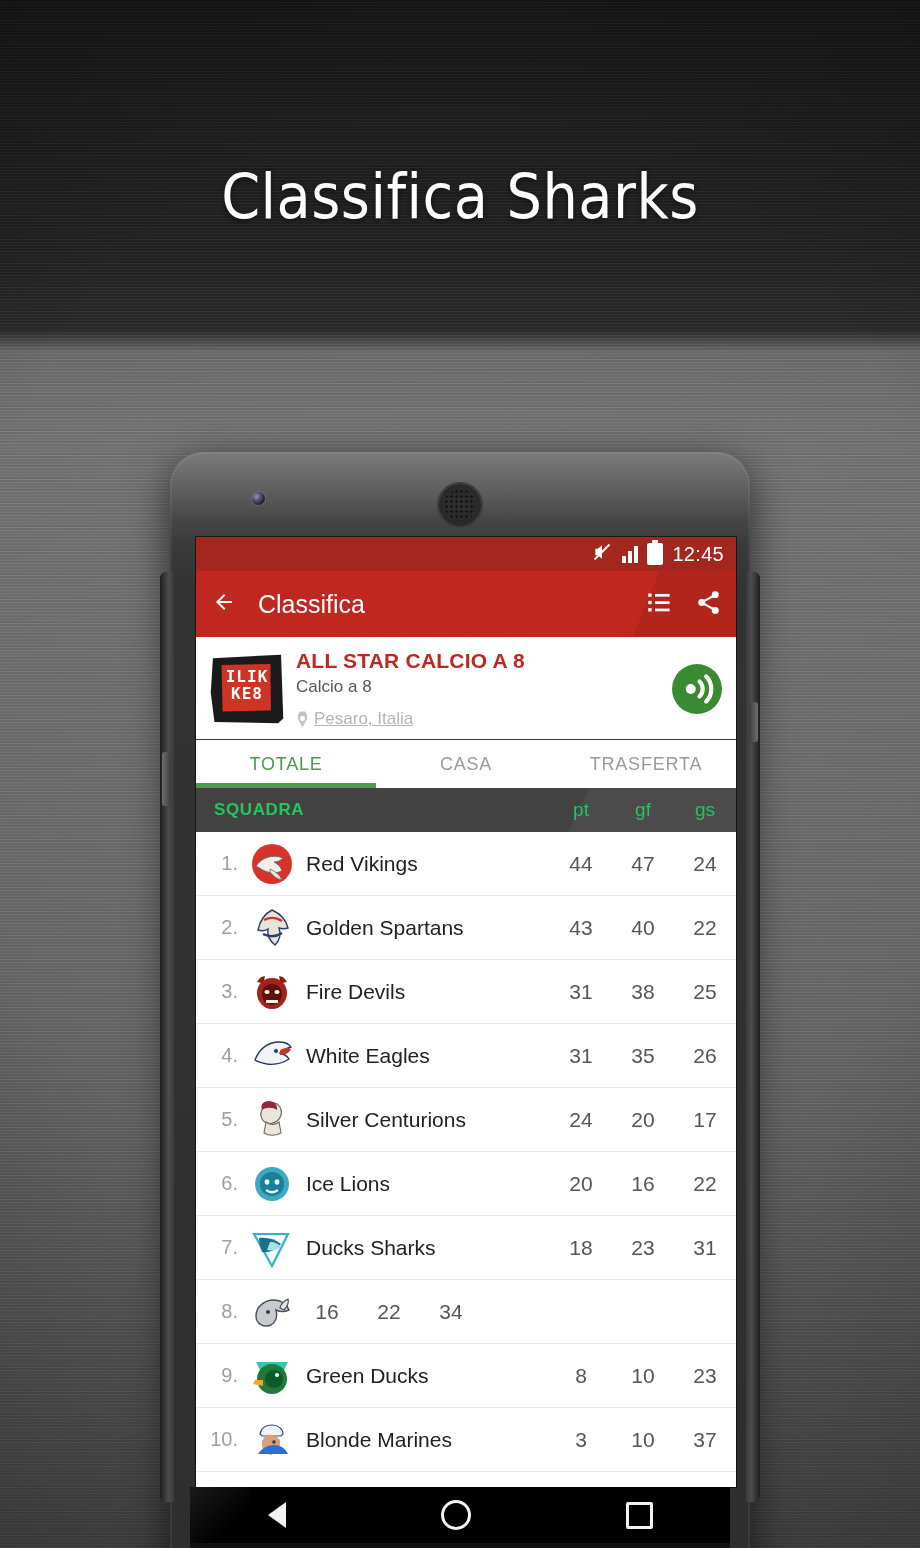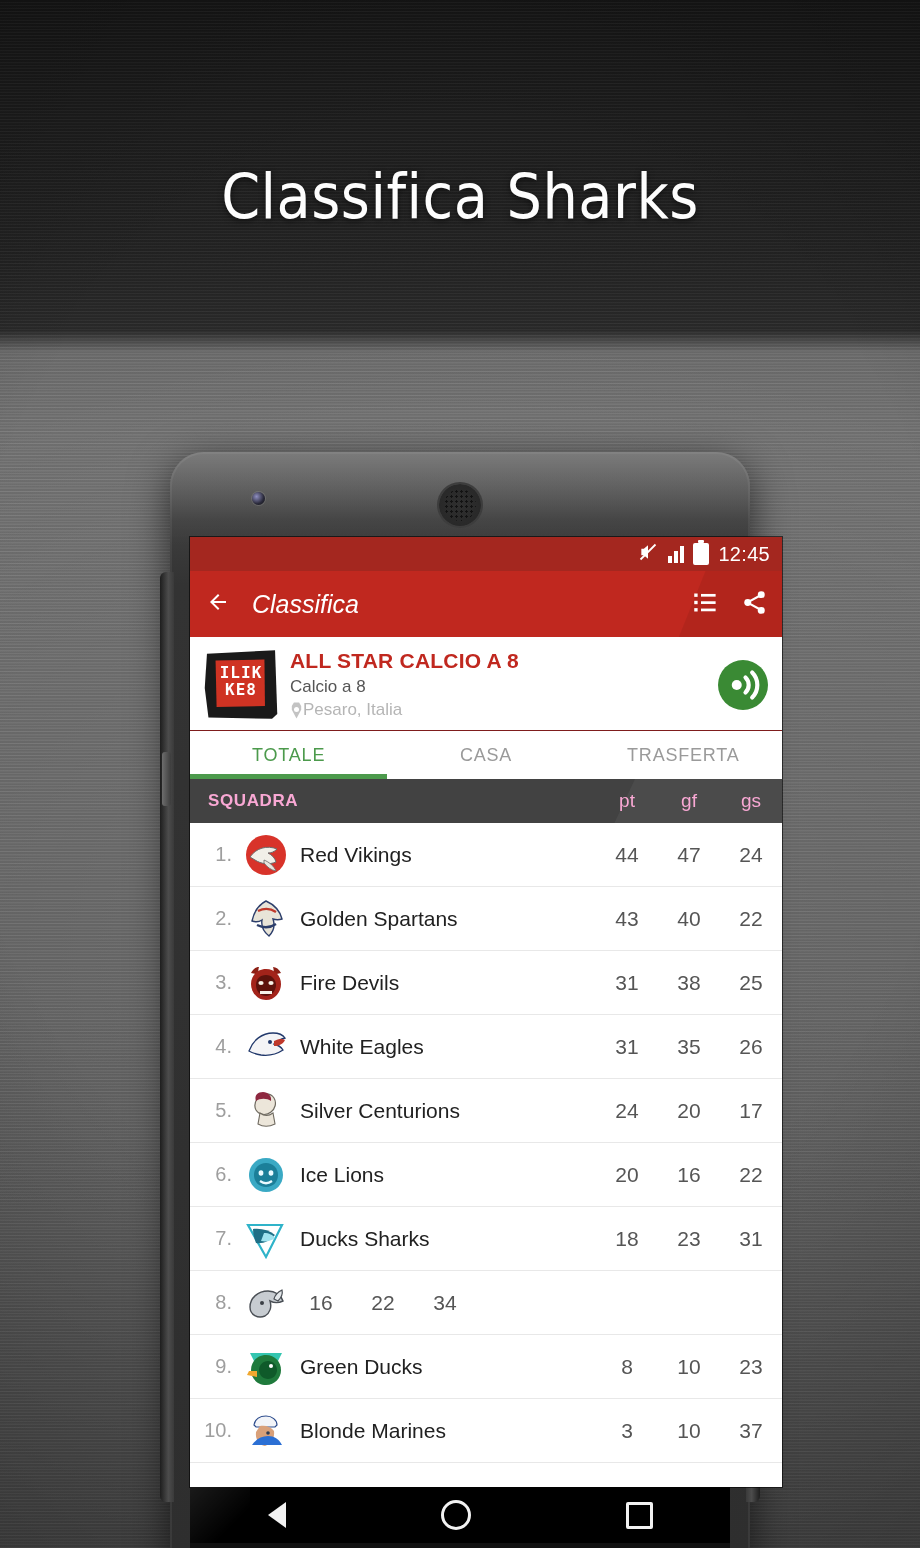--- a/index.html
+++ b/index.html
@@ -50,70 +50,70 @@
     background:radial-gradient(circle at 35% 35%,#8f8fc0,#2a2a3a 60%,#111);
     box-shadow:0 0 0 1px rgba(255,255,255,.12);}
   .speaker{position:absolute;left:50%;margin-left:-21px;top:32px;width:42px;height:42px;border-radius:50%;
     background:radial-gradient(circle,#2f2f2f,#262626);
     box-shadow:0 0 0 2px #3d3d3d, 0 1px 1px rgba(255,255,255,.12);}
   .speaker:after{content:"";position:absolute;inset:5px;border-radius:50%;
     background-image:radial-gradient(circle,#121212 1px,rgba(0,0,0,0) 1.4px);
     background-size:5px 5px;}
 
   
-  #screen{position:absolute;left:30px;top:85px;width:592px;height:950px;background:#fff;overflow:hidden;
+  #screen{position:absolute;left:36px;top:85px;width:540px;height:950px;background:#fff;overflow:hidden;
     box-shadow:0 0 0 1px rgba(0,0,0,.6);}
 
   
   .statusbar{height:34px;background:#a4271f;display:flex;align-items:center;justify-content:flex-end;
     padding-right:12px;gap:9px;color:#fff;}
   .sb-time{font-size:20px;letter-spacing:.3px;}
   .sig{display:flex;align-items:flex-end;gap:2px;height:17px;}
   .sig i{display:block;width:4px;background:#fff;}
   .batt{width:12px;height:18px;border:2px solid #fff;border-radius:2px;position:relative;background:#fff;}
   .batt:before{content:"";position:absolute;left:3px;top:-5px;width:6px;height:3px;background:#fff;border-radius:1px;}
 
   
   .appbar{height:66px;background:#c0281f;display:flex;align-items:center;padding:0 14px;color:#fff;
-    position:relative;overflow:hidden;font-style:italic;}
+    position:relative;overflow:hidden;}
   .appbar:after{content:"";position:absolute;right:-30px;top:-20px;width:120px;height:130px;
     background:rgba(0,0,0,.07);transform:rotate(22deg);}
   .ab-title{font-size:25px;margin-left:20px;flex:1;font-weight:400;}
   .ab-icons{display:flex;align-items:center;gap:22px;position:relative;z-index:2;}
   .ico{display:inline-block;}
 
   
   .league{display:flex;align-items:center;padding:12px 14px 10px 14px;background:#fff;
     border-bottom:1px solid #7f1d1d;position:relative;}
   .logo{width:74px;height:70px;position:relative;flex:none;}
   .logo .frame{position:absolute;inset:0;background:#1a1a1a;
     clip-path:polygon(4% 6%,96% 1%,99% 92%,92% 99%,6% 97%,1% 55%);}
   .logo .fill{position:absolute;left:10px;top:9px;right:12px;bottom:11px;background:#cf3323;
     clip-path:polygon(3% 4%,97% 2%,98% 95%,5% 97%);}
   .logo .txt{position:absolute;left:0;right:0;top:14px;text-align:center;color:#fff;
     font-family:"DejaVu Sans Mono","Liberation Mono",monospace;font-weight:bold;
     font-size:16px;line-height:17px;letter-spacing:1px;}
   .l-info{margin-left:12px;flex:1;min-width:0;}
   .l-name{color:#c0281f;font-size:21px;font-weight:bold;letter-spacing:.2px;}
   .l-sub{color:#555;font-size:17px;margin-top:4px;}
-  .l-loc{color:#b5b5b5;font-size:17px;margin-top:3px;display:flex;align-items:center;}
+  .l-loc{color:#b5b5b5;font-size:17px;margin-top:12px;display:flex;align-items:center;gap:5px;text-decoration:underline;}
   .pin{width:13px;height:17px;background:#c3c3c3;flex:none;
     clip-path:polygon(50% 100%,14% 48%,14% 26%,30% 6%,70% 6%,86% 26%,86% 48%);position:relative;}
   .pin:after{content:"";position:absolute;left:4px;top:5px;width:5px;height:5px;border-radius:50%;background:#fff;}
   .live{width:50px;height:50px;border-radius:50%;background:#3a8a34;flex:none;position:relative;}
 
   
   .tabs{display:flex;background:#fff;height:48px;position:relative;}
   .tab{flex:1;display:flex;align-items:center;justify-content:center;font-size:18px;
     color:#9a9a9a;letter-spacing:.8px;}
   .tab.active{color:#4c9a4c;}
   .tab-ind{position:absolute;left:0;bottom:0;width:33.33%;height:5px;background:#4c9a4c;}
 
   
-  .thead{height:44px;background:#424242;color:#f9a8d4;display:flex;align-items:center;
+  .thead{height:44px;background:#424242;color:#22c55e;display:flex;align-items:center;
     position:relative;overflow:hidden;}
   .thead:after{content:"";position:absolute;right:-40px;top:-30px;width:200px;height:160px;
     background:rgba(255,255,255,.05);transform:rotate(25deg);}
   .th-team{padding-left:18px;font-size:17px;font-weight:bold;letter-spacing:.6px;flex:1;position:relative;z-index:2;}
   .th-n{width:62px;text-align:center;font-size:19px;position:relative;z-index:2;}
 
   
   .row{height:63px;display:flex;align-items:center;border-bottom:1px solid #e8e8e8;background:#fff;}
   .r-pos{width:42px;text-align:right;padding-right:8px;color:#9e9e9e;font-size:20px;}
   .r-logo{width:44px;height:44px;flex:none;margin:0 2px 0 4px;position:relative;}

